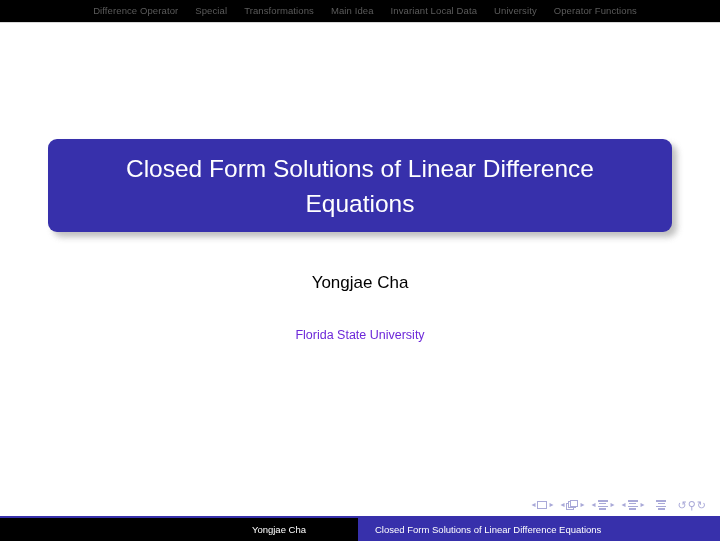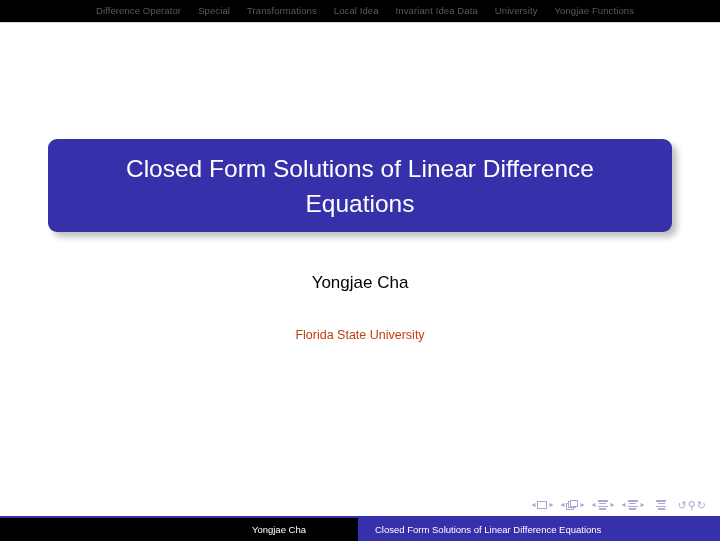--- a/index.html
+++ b/index.html
@@ -107,21 +107,21 @@
     color: #000000;
     font-size: 17px;
     line-height: 24px;
   }
   .institute {
     position: absolute;
     left: 0;
     top: 326px;
     width: 720px;
     text-align: center;
-    color: #c2410c;
+    color: #6d28d9;
     font-size: 12.5px;
     line-height: 18px;
   }
 
   
   .navsyms {
     position: absolute;
     right: 14px;
     top: 498px;
     height: 14px;
@@ -254,24 +254,24 @@
 </head>
 <body>
 
 <div class="slide">
 
   <div class="topbar">
     <div class="topbar-items">
       <div class="topbar-item">Difference Operator</div>
       <div class="topbar-item">Special</div>
       <div class="topbar-item">Transformations</div>
-      <div class="topbar-item">Local Idea</div>
-      <div class="topbar-item">Invariant Idea Data</div>
+      <div class="topbar-item">Main Idea</div>
+      <div class="topbar-item">Invariant Local Data</div>
       <div class="topbar-item">University</div>
-      <div class="topbar-item">Yongjae Functions</div>
+      <div class="topbar-item">Operator Functions</div>
     </div>
   </div>
   <div class="topbar-rule"></div>
 
   <div class="titlebox-wrap">
     <div class="titlebox-shadow"></div>
     <div class="titlebox">
       <h1 class="titlebox-text">Closed Form Solutions of Linear Difference Equations</h1>
     </div>
   </div>

